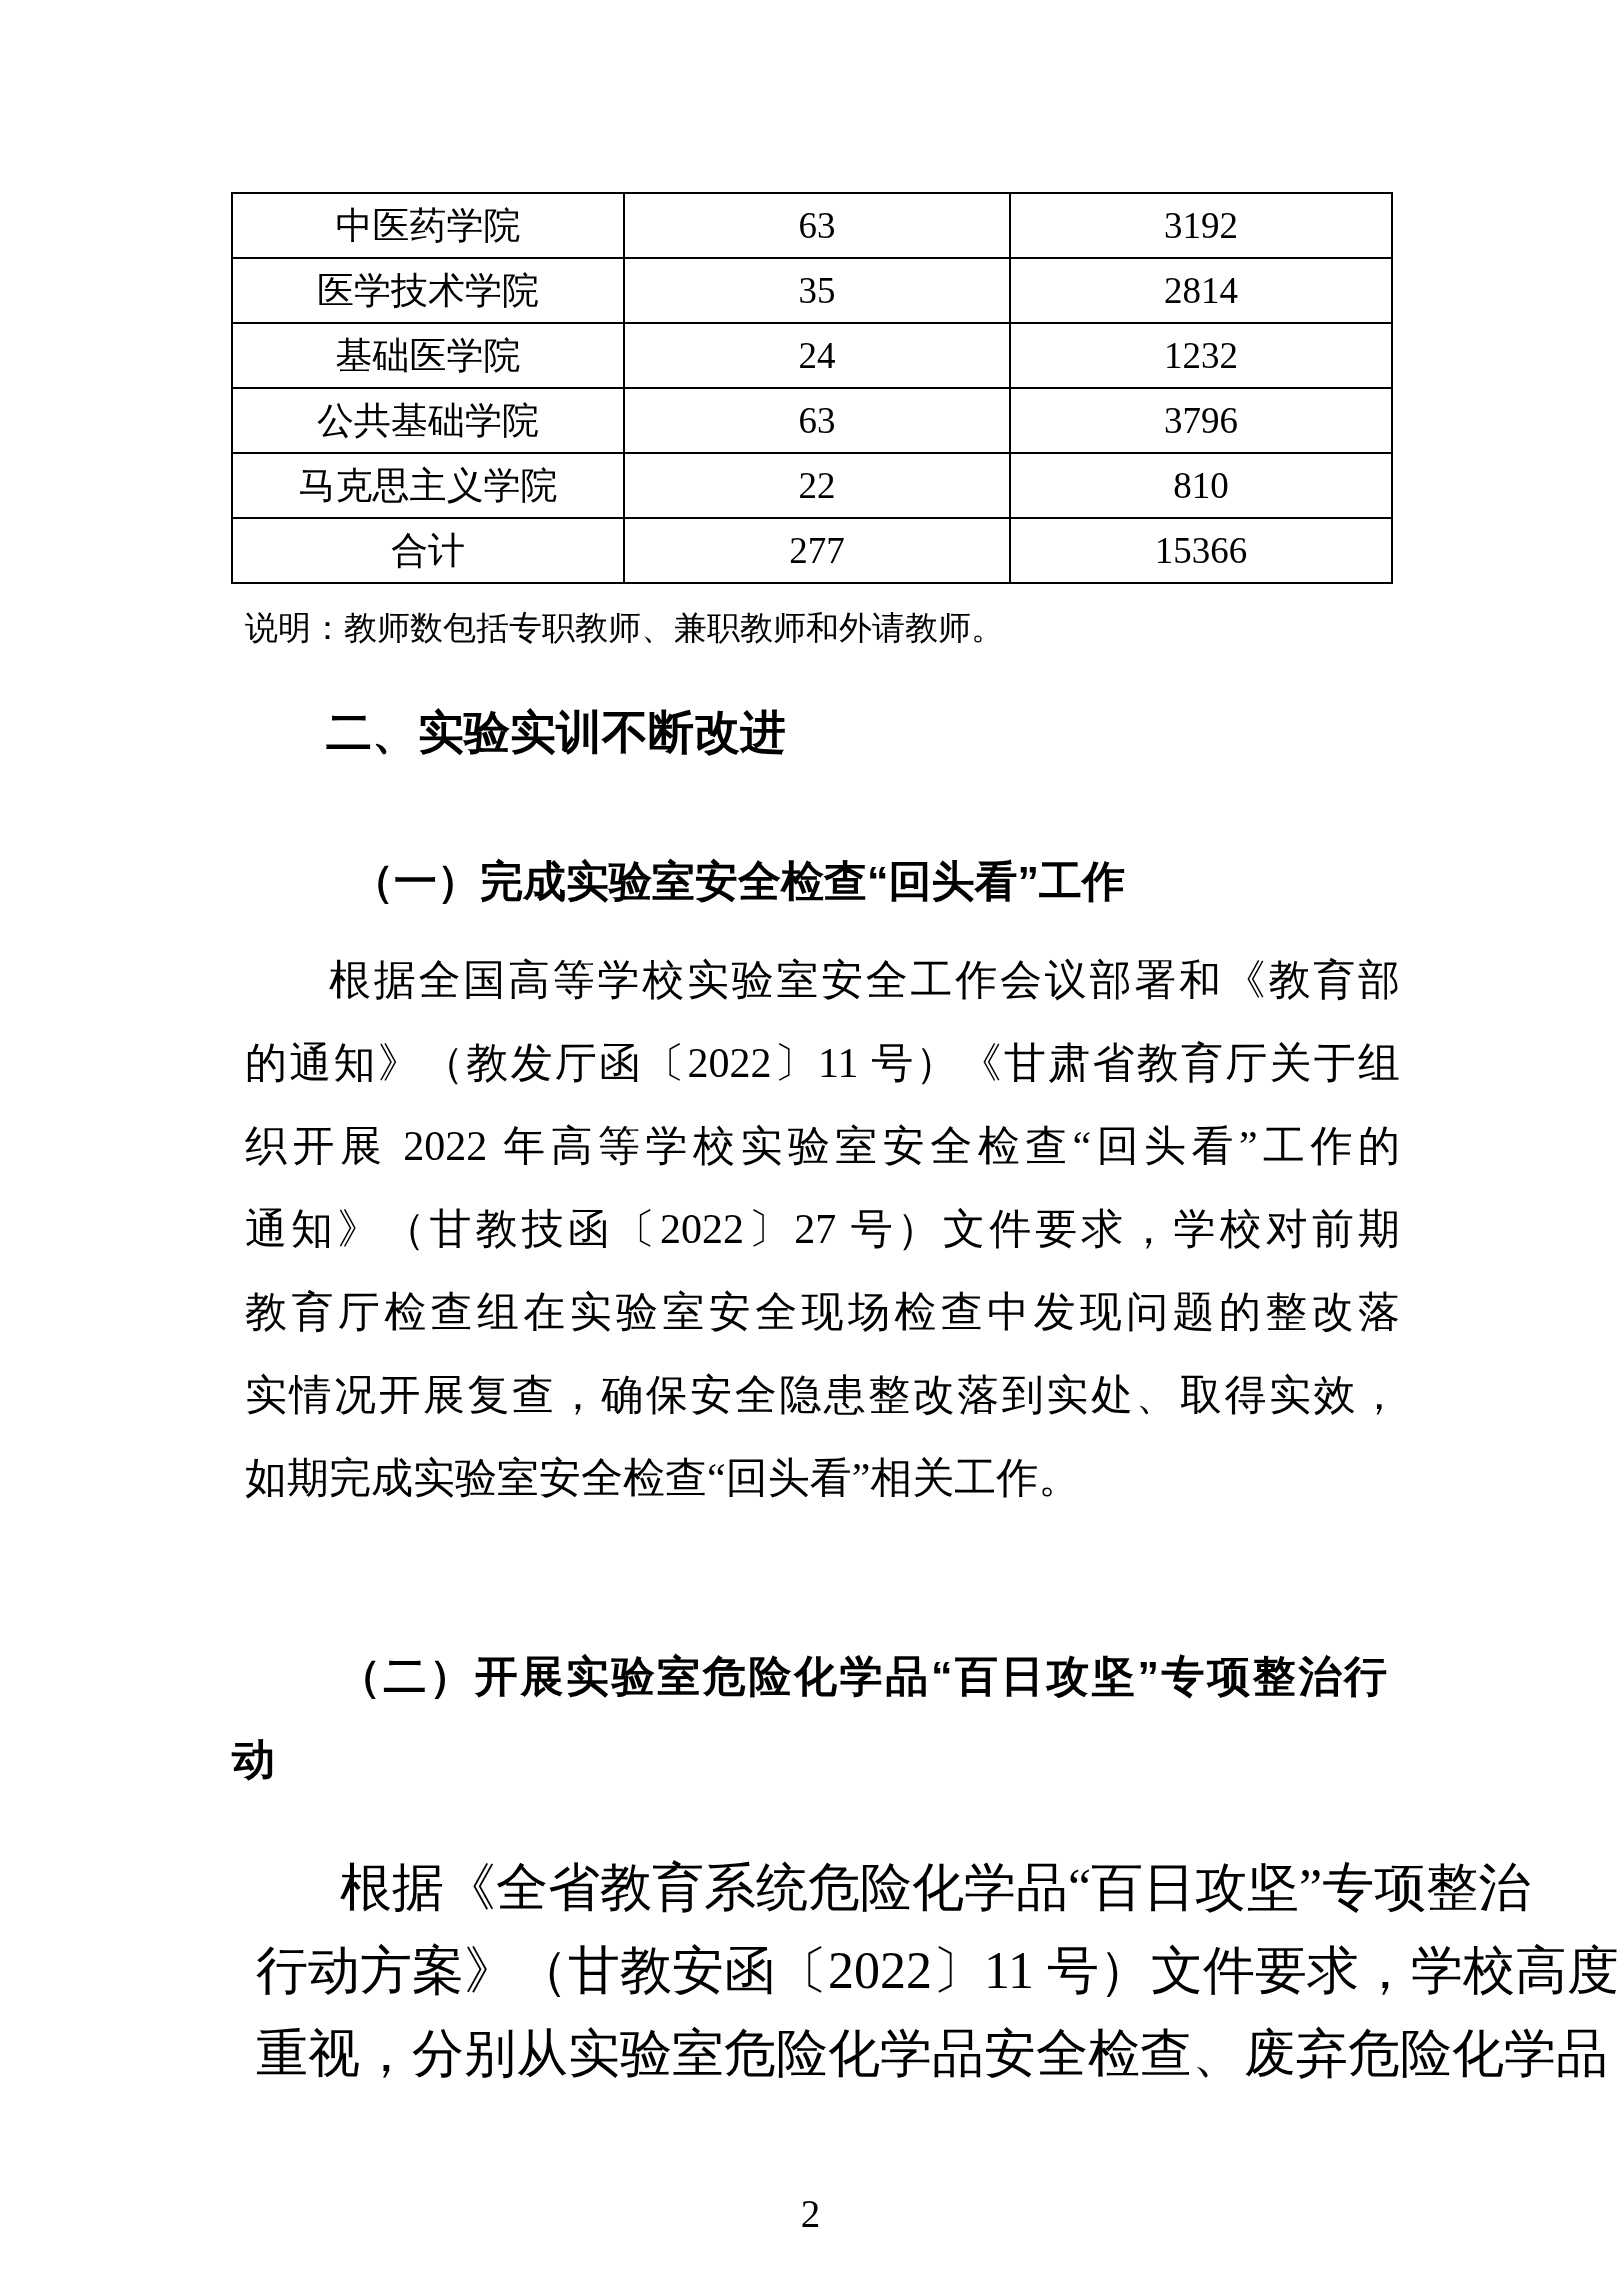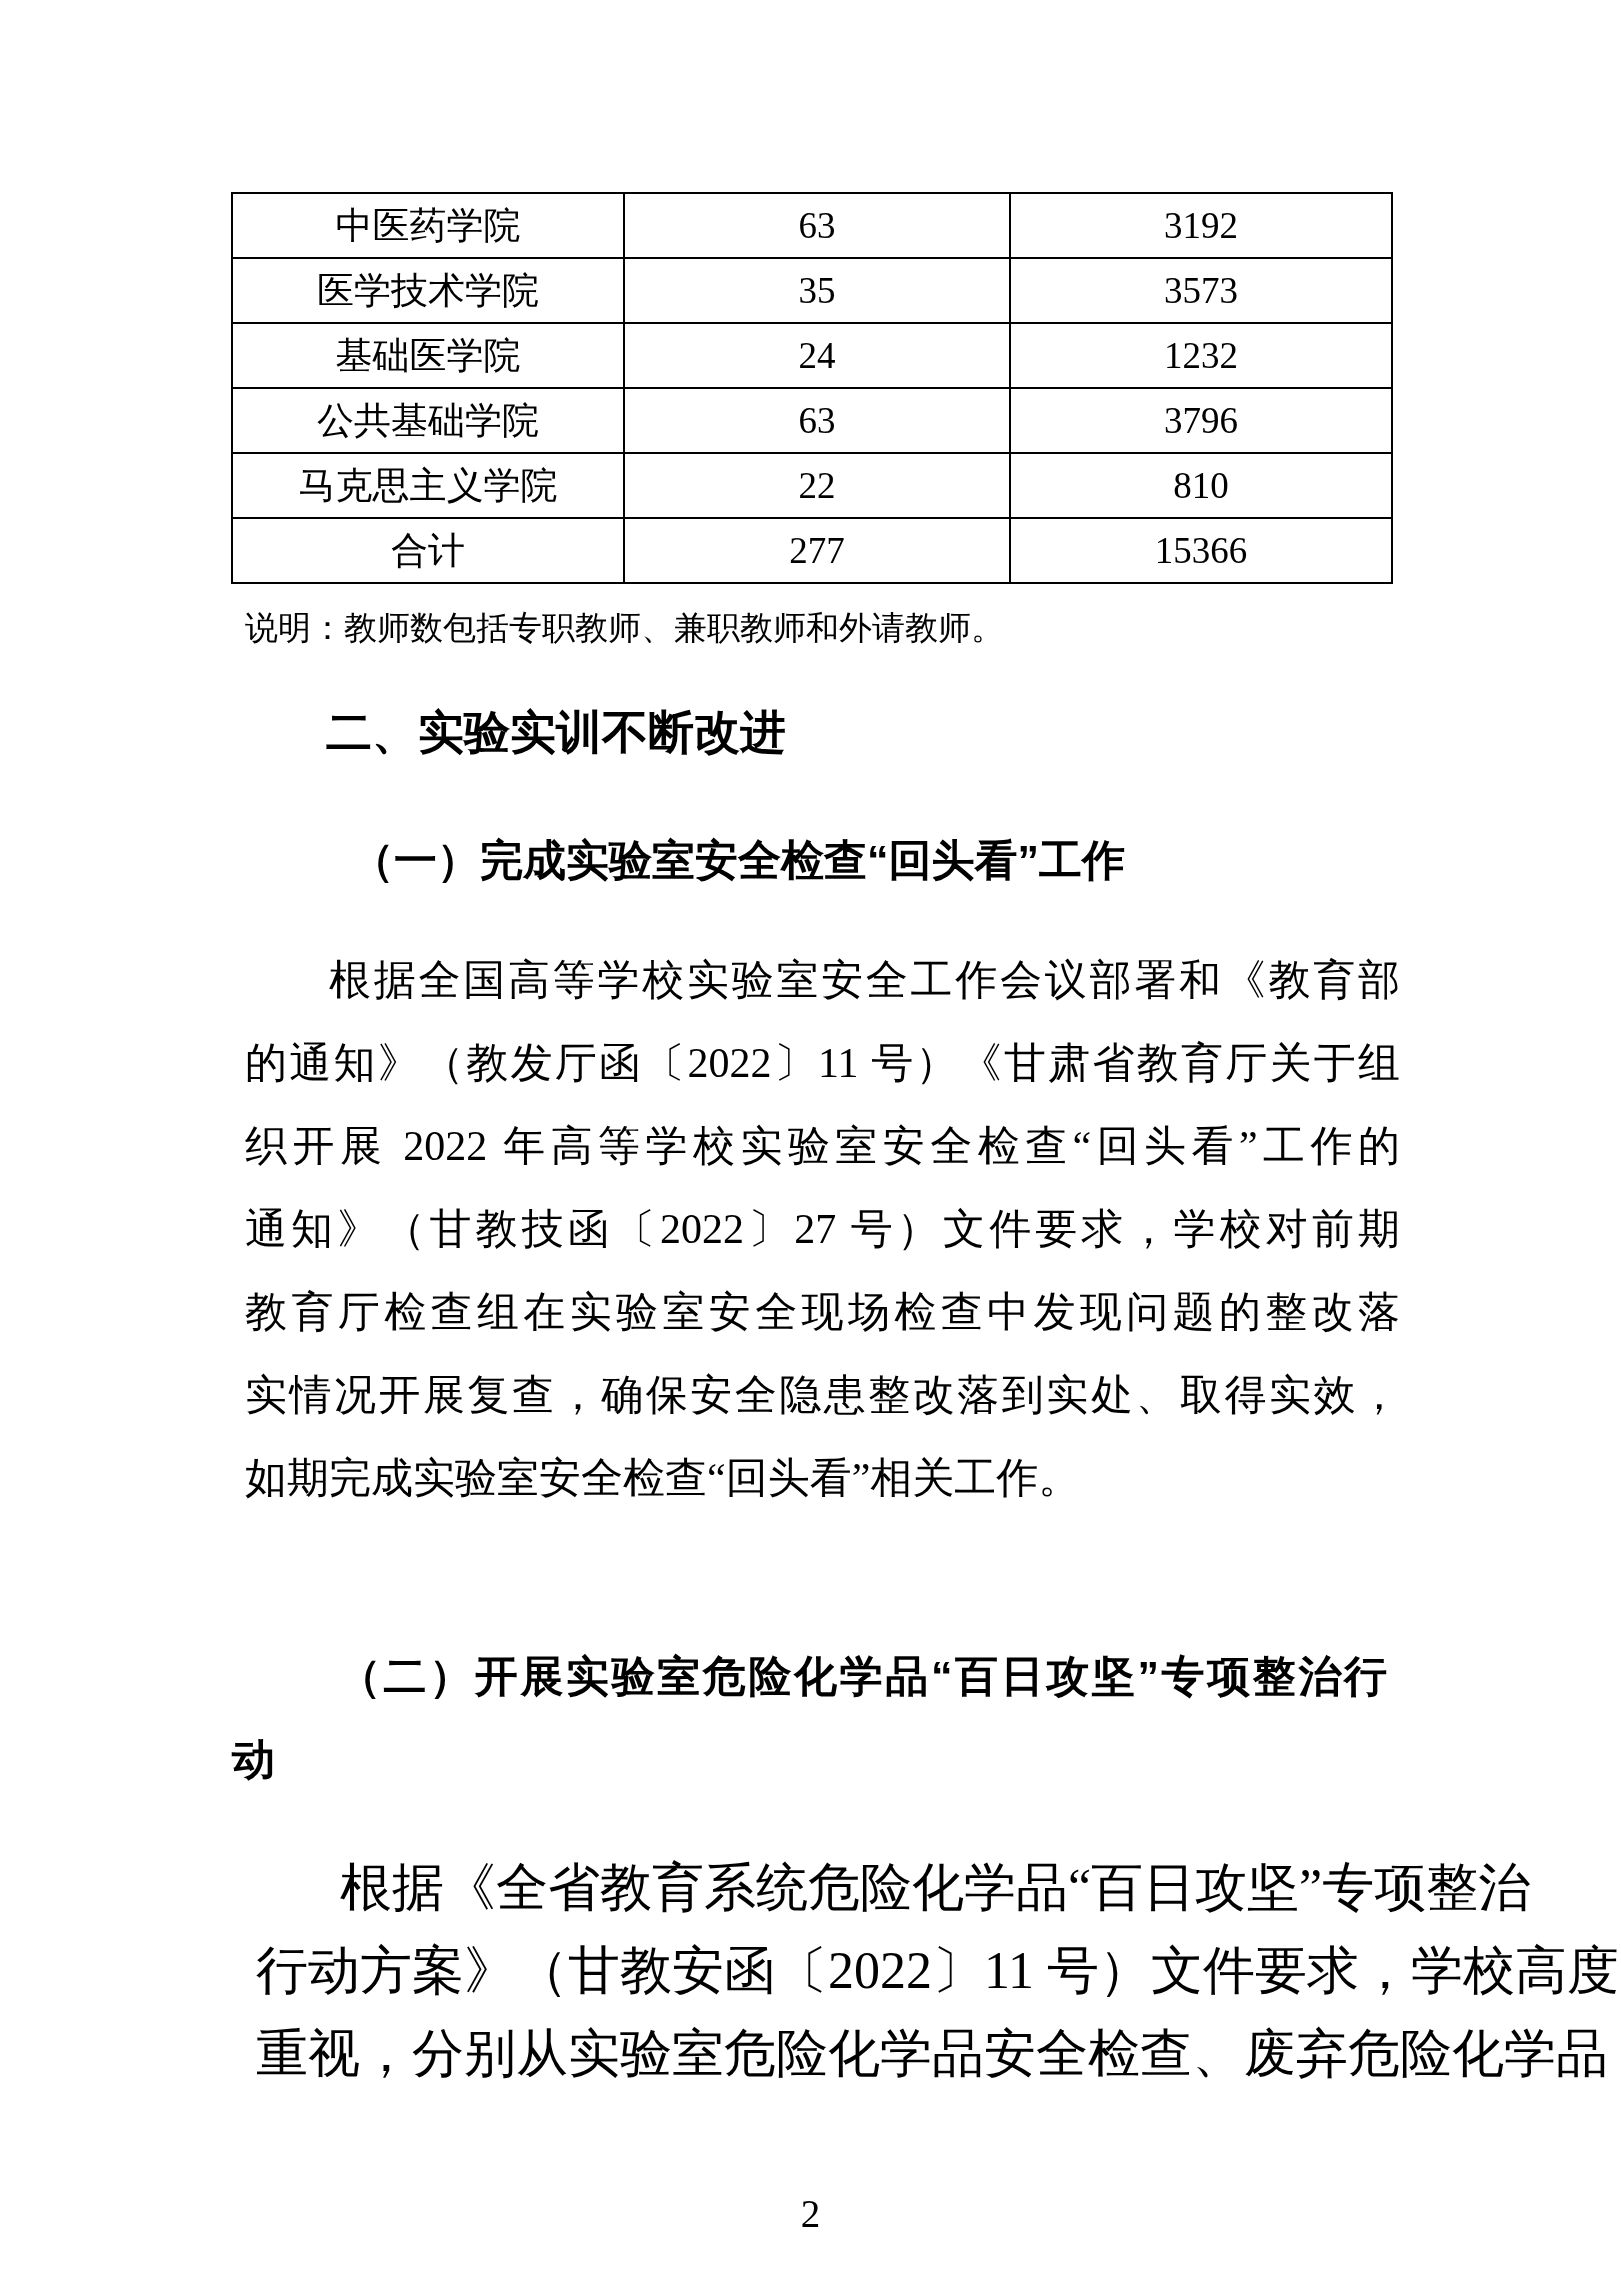--- a/index.html
+++ b/index.html
@@ -24,21 +24,21 @@
     position:absolute; left:245px; top:604px; width:1155px;
     font-size:33px; line-height:49px;
   }
 
   .sec-heading {
     position:absolute; left:228px; top:691px; width:1155px; margin:0;
     font-family:"Liberation Sans","DejaVu Sans",sans-serif;
     font-size:46px; font-weight:bold; line-height:83px; text-indent:98px;
   }
   .sub-heading-1 {
-    position:absolute; left:245px; top:819px; width:1155px; margin:0;
+    position:absolute; left:245px; top:840px; width:1155px; margin:0;
     font-family:"Liberation Sans","DejaVu Sans",sans-serif;
     font-size:43px; font-weight:bold; line-height:83px; text-indent:106px;
   }
 
   .para-1 { position:absolute; left:245px; top:939px;  width:1155px; font-size:42px; }
   .para-2 { position:absolute; left:256px; top:1846px; width:1155px; font-size:52px; }
 
   .sub-heading-2 {
     position:absolute; left:232px; top:1635px; width:1155px;
     font-family:"Liberation Sans","DejaVu Sans",sans-serif;
@@ -72,21 +72,21 @@
     </colgroup>
     <tbody>
       <tr>
         <td>中医药学院</td>
         <td>63</td>
         <td>3192</td>
       </tr>
       <tr>
         <td>医学技术学院</td>
         <td>35</td>
-        <td>3573</td>
+        <td>2814</td>
       </tr>
       <tr>
         <td>基础医学院</td>
         <td>24</td>
         <td>1232</td>
       </tr>
       <tr>
         <td>公共基础学院</td>
         <td>63</td>
         <td>3796</td>

